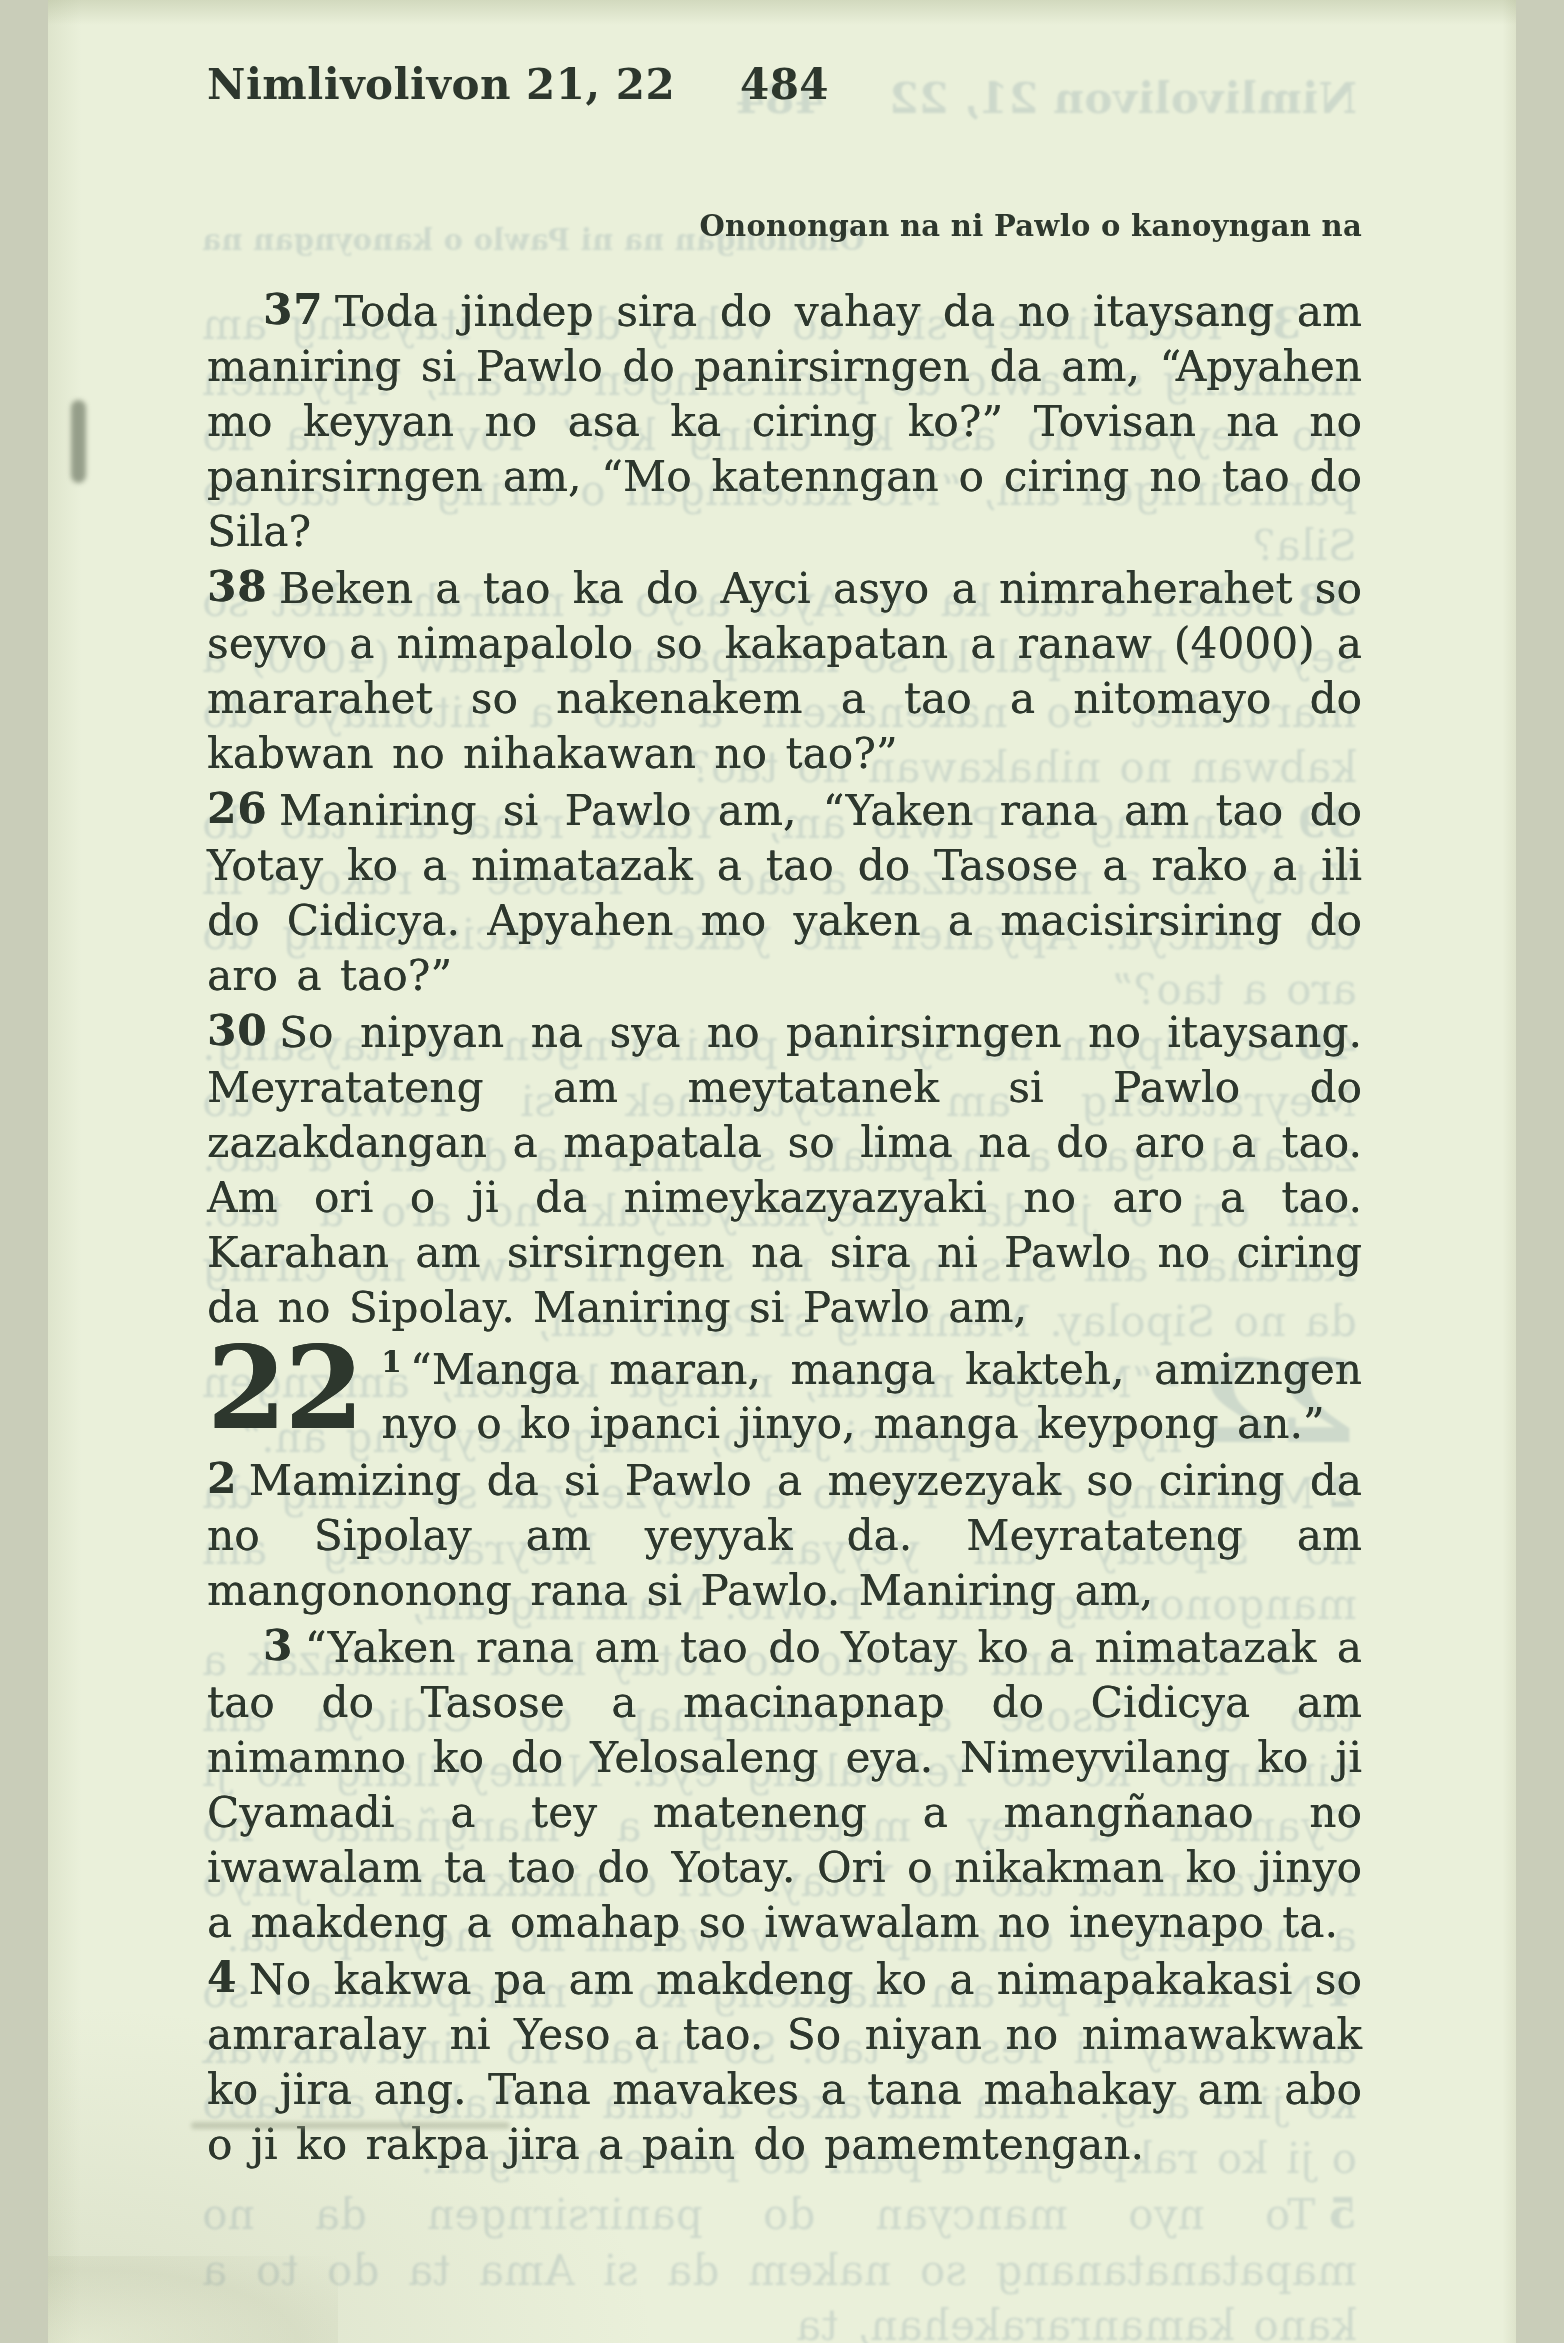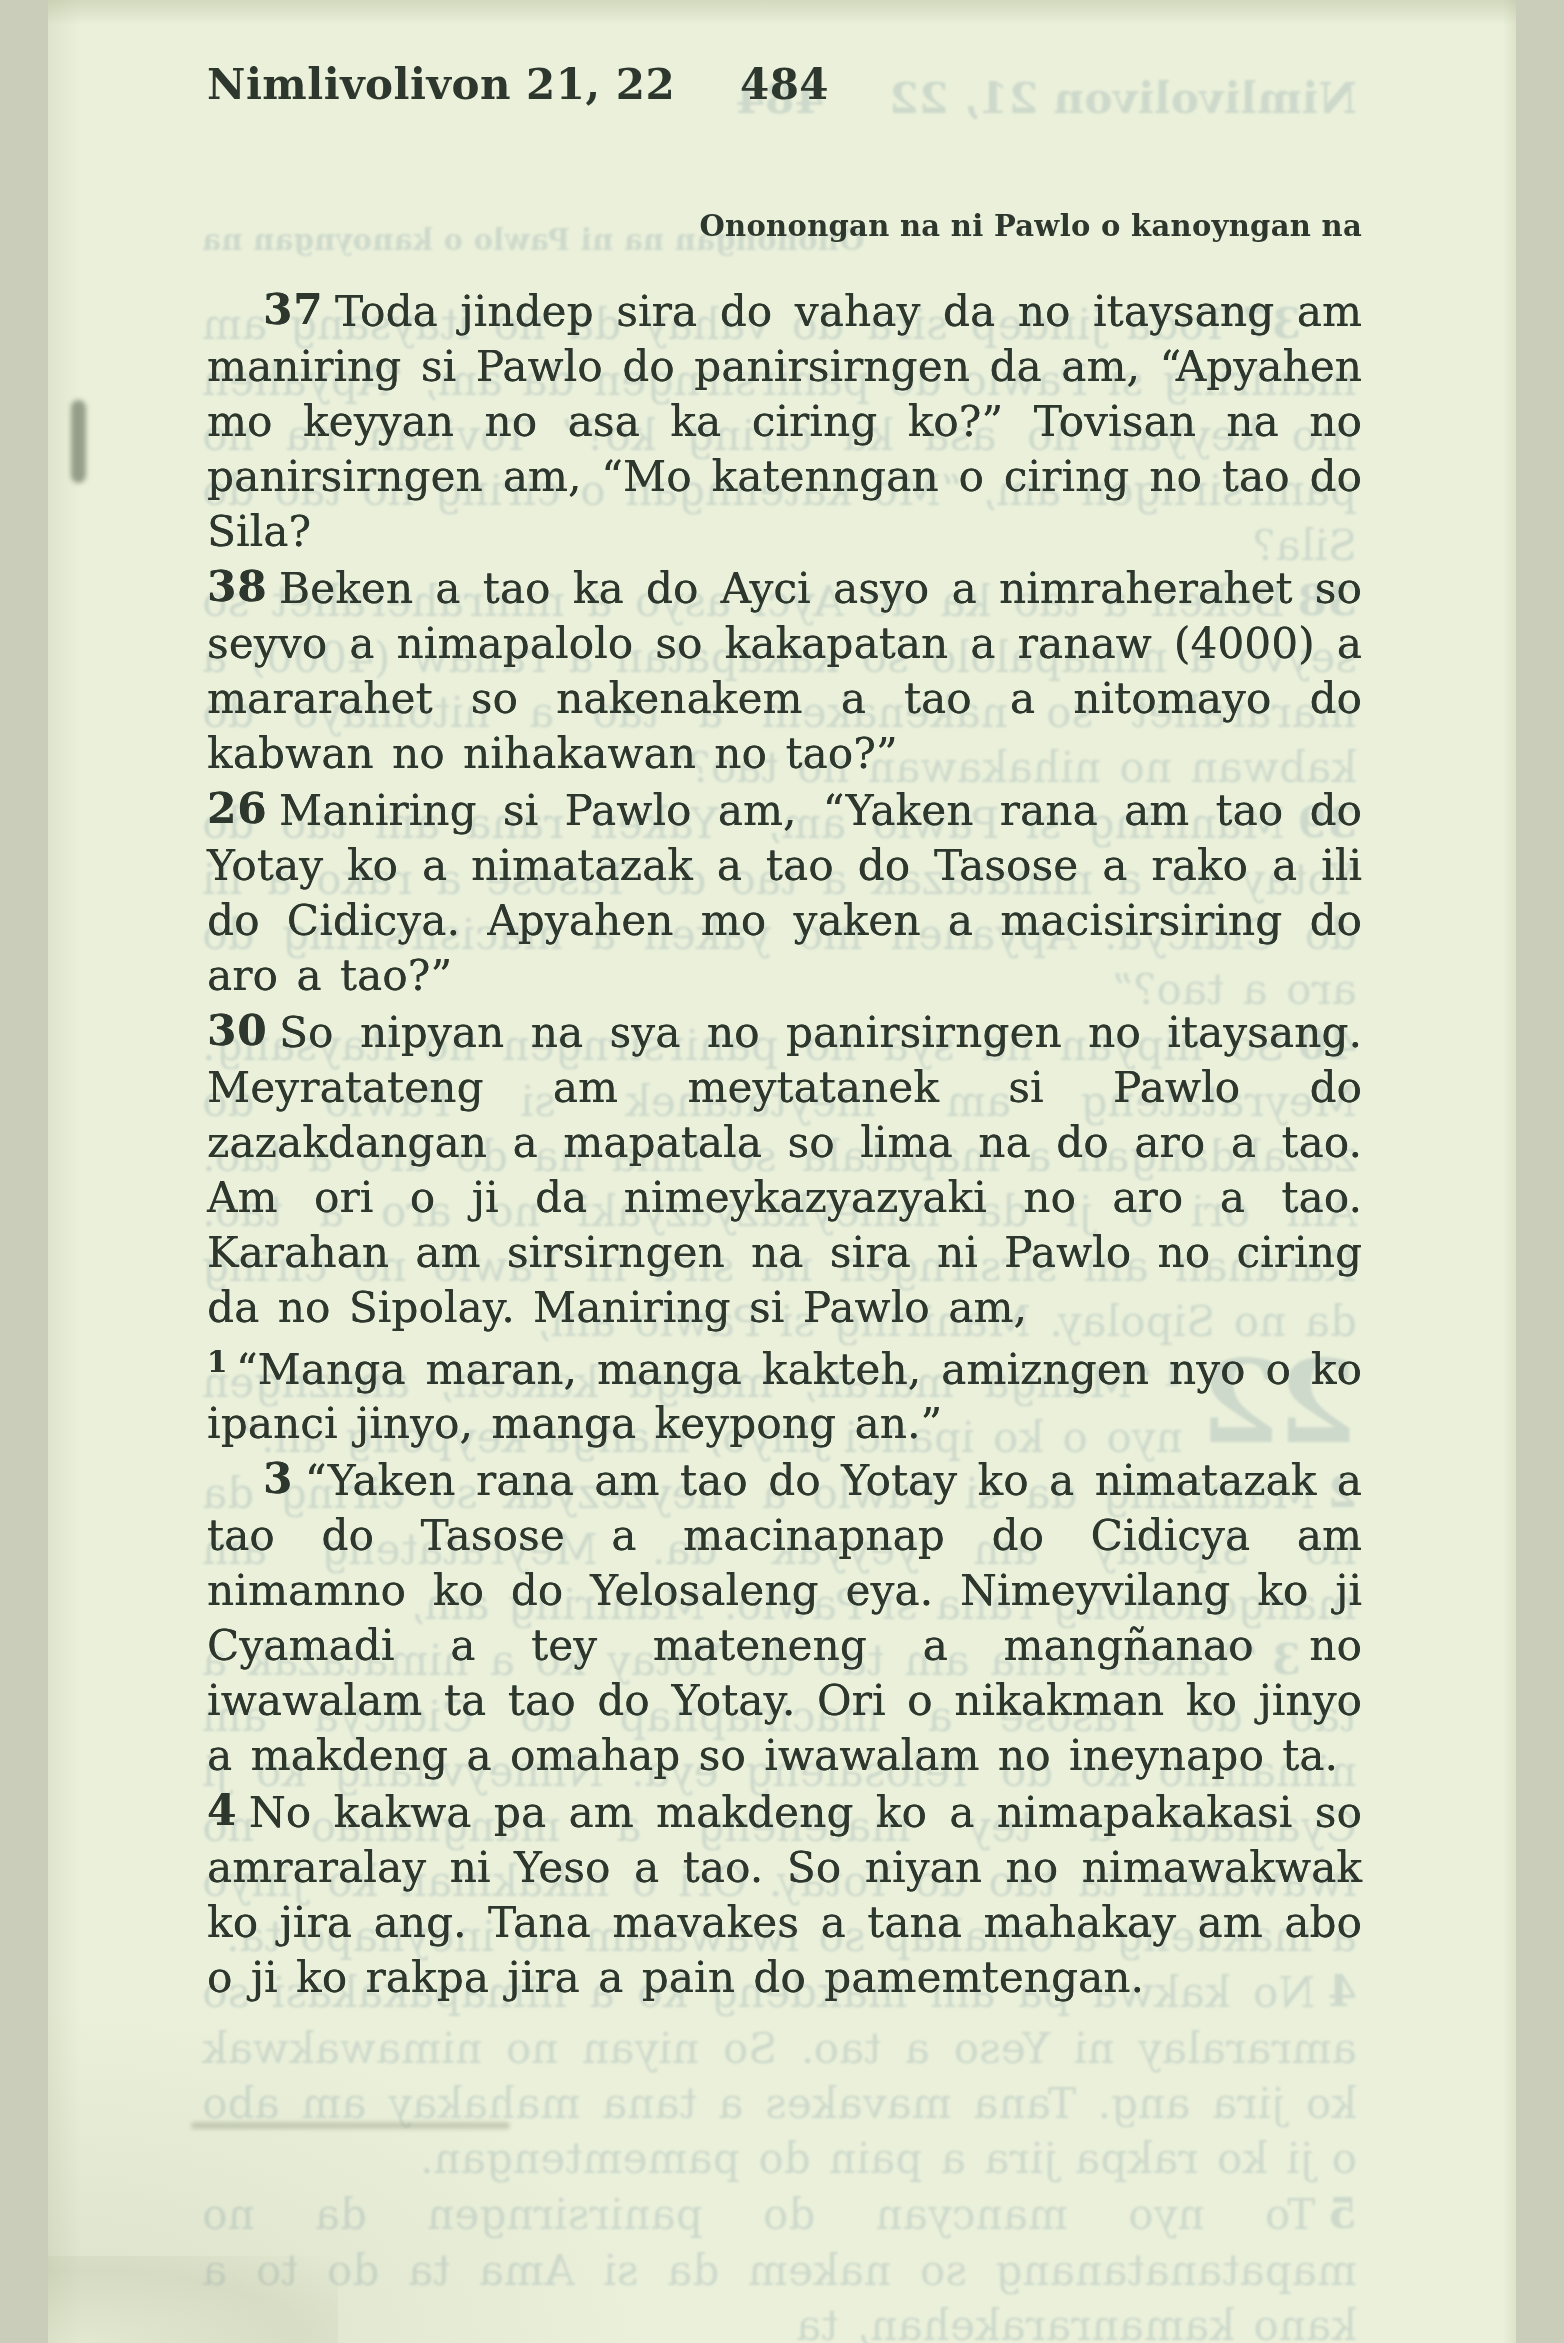--- a/index.html
+++ b/index.html
@@ -111,22 +111,23 @@
     <div class="body-text">
 
       <p class="verse ind"><span class="vnum">37</span><span>Toda jindep sira do vahay da no itaysang am maniring si Pawlo do panirsirngen da am, “Apyahen mo keyyan no asa ka ciring ko?” Tovisan na no panirsirngen am, “Mo katenngan o ciring no tao do Sila?</span></p>
 
       <p class="verse"><span class="vnum">38</span><span>Beken a tao ka do Ayci asyo a nimraherahet so seyvo a nimapalolo so kakapatan a ranaw (4000) a mararahet so nakenakem a tao a nitomayo do kabwan no nihakawan no tao?”</span></p>
 
       <p class="verse"><span class="vnum">26</span><span>Maniring si Pawlo am, “Yaken rana am tao do Yotay ko a nimatazak a tao do Tasose a rako a ili do Cidicya. Apyahen mo yaken a macisirsiring do aro a tao?”</span></p>
 
       <p class="verse"><span class="vnum">30</span><span>So nipyan na sya no panirsirngen no itaysang. Meyratateng am meytatanek si Pawlo do zazakdangan a mapatala so lima na do aro a tao. Am ori o ji da nimeykazyazyaki no aro a tao. Karahan am sirsirngen na sira ni Pawlo no ciring da no Sipolay. Maniring si Pawlo am,</span></p>
 
-      <p class="verse"><span class="vnum sup">1</span><span>“Manga maran, manga kakteh, amizngen nyo o ko ipanci jinyo, manga keypong an.”</span></p>
+      <p class="verse"><span class="dropcap">22</span><span class="vnum sup">1</span><span>“Manga maran, manga kakteh, amizngen nyo o ko ipanci jinyo, manga keypong an.”</span></p>
 
+      <p class="verse clear"><span class="vnum">2</span><span>Mamizing da si Pawlo a meyzezyak so ciring da no Sipolay am yeyyak da. Meyratateng am mangononong rana si Pawlo. Maniring am,</span></p>
 
       <p class="verse ind"><span class="vnum">3</span><span>“Yaken rana am tao do Yotay ko a nimatazak a tao do Tasose a macinapnap do Cidicya am nimamno ko do Yelosaleng eya. Nimeyvilang ko ji Cyamadi a tey mateneng a mangñanao no iwawalam ta tao do Yotay. Ori o nikakman ko jinyo a makdeng a omahap so iwawalam no ineynapo ta.</span></p>
 
       <p class="verse"><span class="vnum">4</span><span>No kakwa pa am makdeng ko a nimapakakasi so amraralay ni Yeso a tao. So niyan no nimawakwak ko jira ang. Tana mavakes a tana mahakay am abo o ji ko rakpa jira a pain do pamemtengan.</span></p>
 
 
     </div>
   </div>
 
   <div class="smudge-left"></div>

